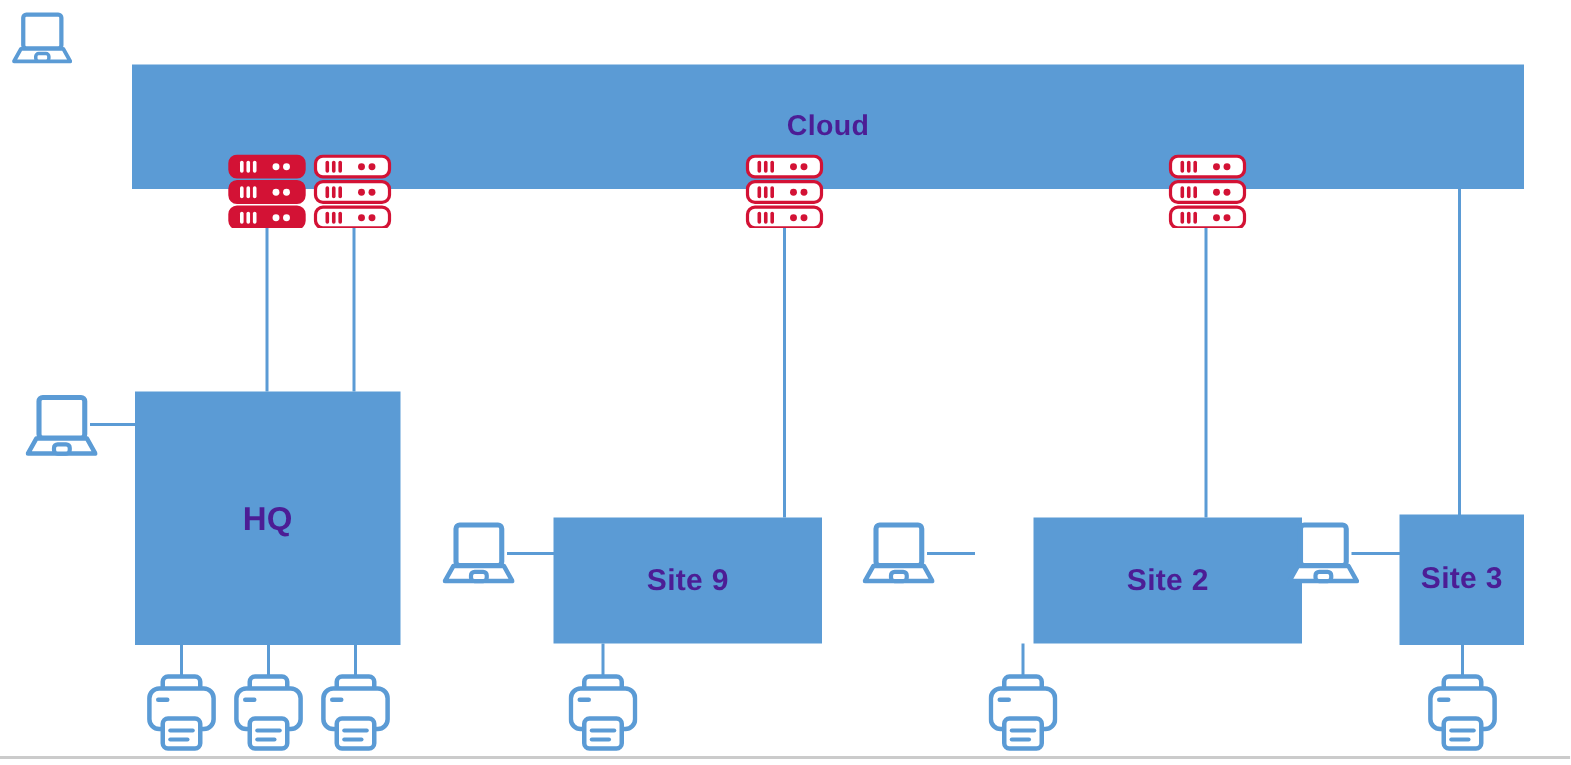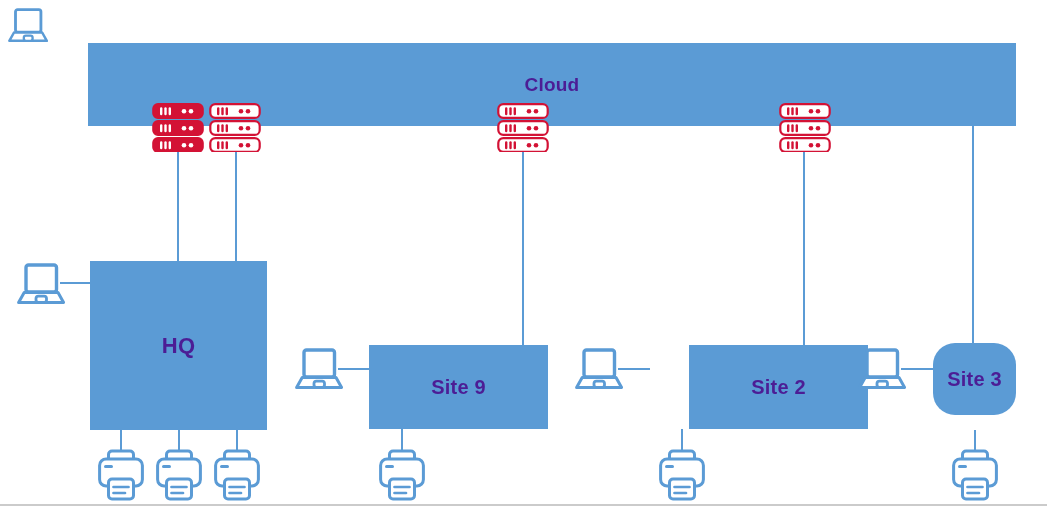--- a/index.html
+++ b/index.html
@@ -23,21 +23,21 @@
     color: #4c1d95;
     font-weight: 600;
     letter-spacing: 0.2px;
   }
   .cloud       { left: 88px;  top: 43px;  width: 928px; height: 83px; }
   .cloud .node-label { font-size: 19px; }
   .hq          { left: 90px;  top: 261px; width: 177px; height: 169px; text-align: center; }
   .hq .node-label { font-size: 22px; }
   .site1       { left: 369px; top: 345px; width: 179px; height: 84px; }
   .site2       { left: 649px; top: 345px; width: 179px; height: 84px; margin-left: 40px; }
-  .site3       { left: 933px; top: 343px; width: 83px;  height: 72px; border-radius: 22px; }
+  .site3       { left: 933px; top: 343px; width: 83px;  height: 87px; }
   .site1 .node-label, .site2 .node-label, .site3 .node-label { font-size: 20px; }
 
   .edges { position: absolute; left: 0; top: 0; width: 1047px; height: 510px; }
   .edges line { stroke: #5b9bd5; stroke-width: 2; }
 
   .icon { position: absolute; }
   .rack1 { left: 152px; top: 103px; }
   .rack2 { left: 209px; top: 103px; }
   .rack3 { left: 497px; top: 103px; }
   .rack4 { left: 779px; top: 103px; }

